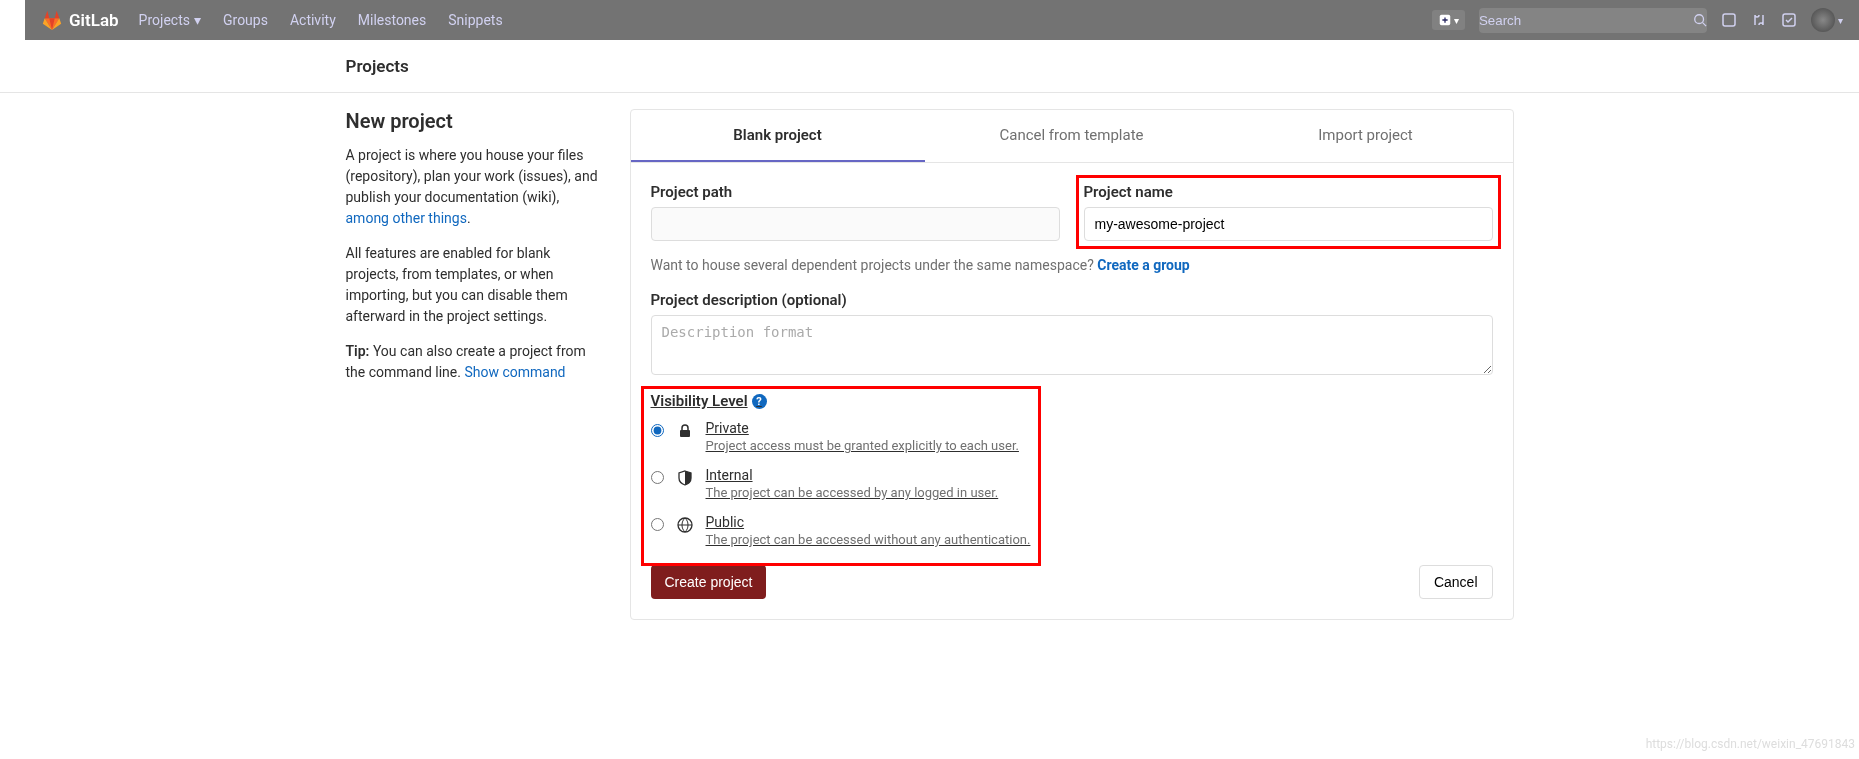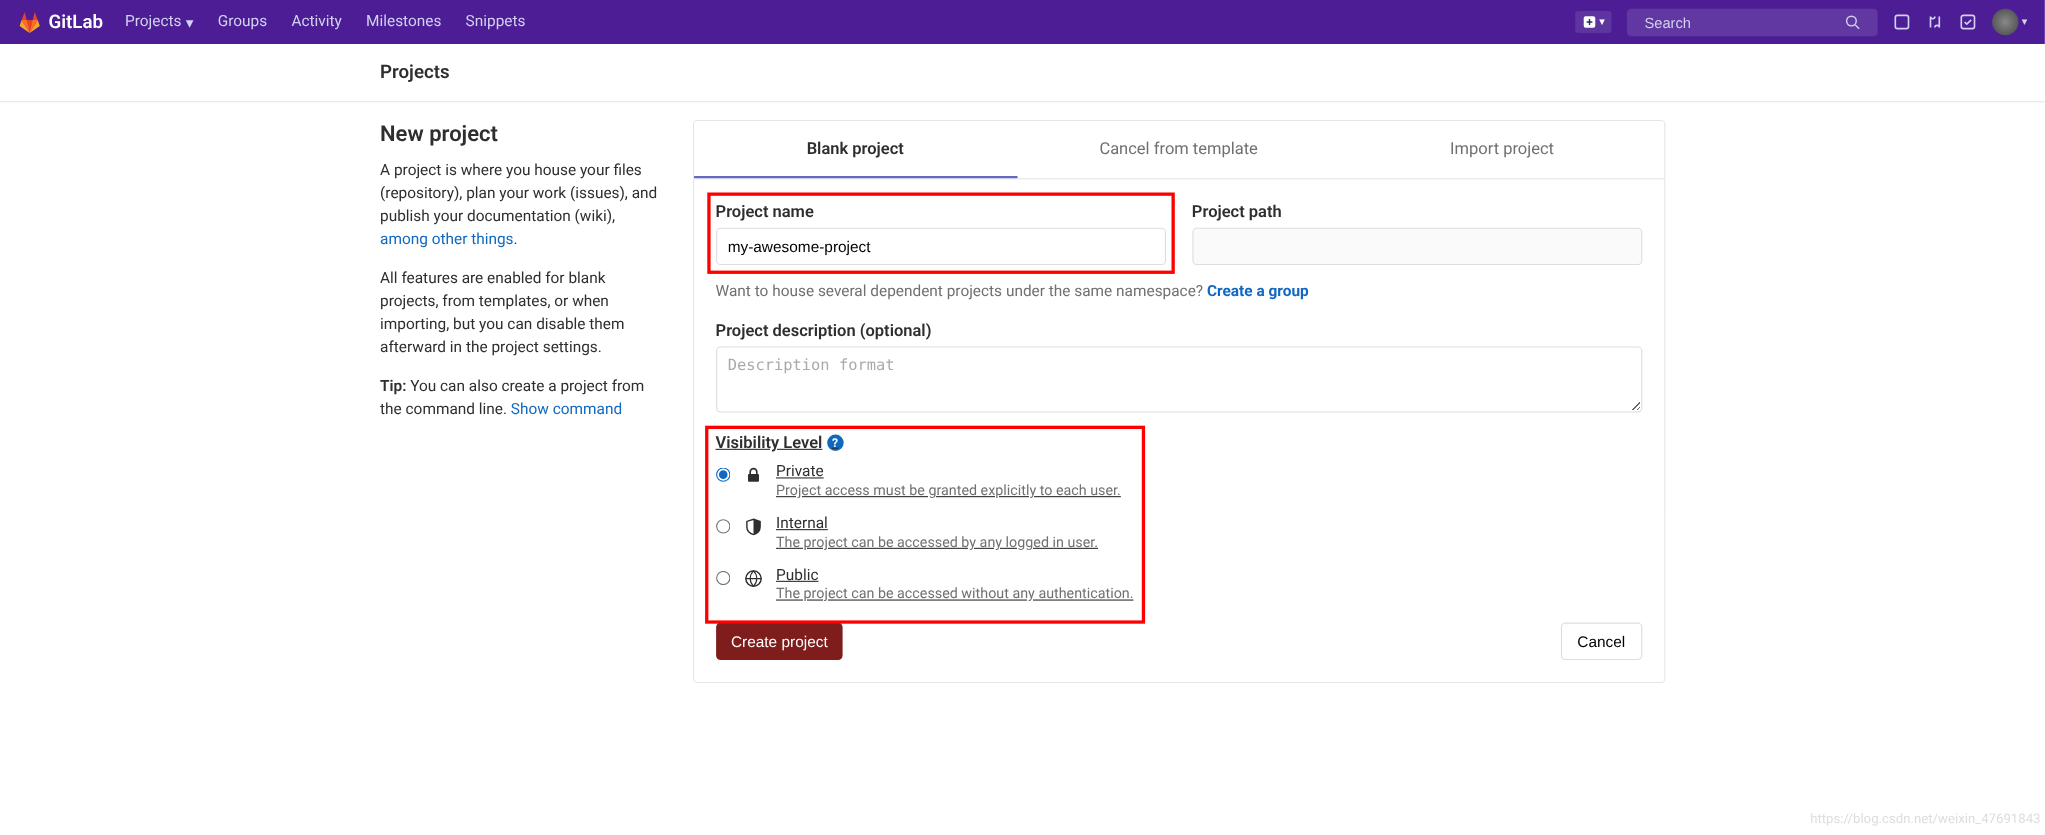--- a/index.html
+++ b/index.html
@@ -1,24 +1,24 @@
 <!DOCTYPE html>
 <html><head>
 <meta charset="utf-8">
 <style>
 * { box-sizing: border-box; margin: 0; padding: 0; }
 body { font-family: -apple-system, BlinkMacSystemFont, "Segoe UI", Roboto, sans-serif; font-size: 14px; color: #2e2e2e; background: #fff; }
-.navbar { background: #4c1d95; color: #fff; display: flex; align-items: center; height: 40px; padding: 0 16px; }
+.navbar { background: #737373; color: #fff; display: flex; align-items: center; height: 40px; padding: 0 16px; margin-left: 25px; }
 .logo { display: flex; align-items: center; font-weight: 600; font-size: 17px; margin-right: 20px; }
 .logo svg { margin-right: 6px; }
 .nav-links { display: flex; gap: 22px; flex-grow: 1; }
 .nav-link { color: #d1d1f0; font-size: 14px; cursor: pointer; display: flex; align-items: center; gap: 4px; }
 .nav-right { display: flex; align-items: center; gap: 14px; }
 .plus-btn { background: rgba(255,255,255,0.1); border-radius: 3px; padding: 3px 6px; display: flex; align-items: center; gap: 2px; cursor: pointer; }
-.search-box { background: rgba(255,255,255,0.12); border-radius: 4px; padding: 5px 16px; width: 228px; display: flex; align-items: center; justify-content: space-between; color: #d1d1f0; font-size: 14px; }
+.search-box { background: rgba(255,255,255,0.12); border-radius: 4px; padding: 5px 0; width: 228px; display: flex; align-items: center; justify-content: space-between; color: #d1d1f0; font-size: 14px; }
 .search-box input { background: transparent; border: none; color: #fff; outline: none; width: 150px; }
 .search-box input::placeholder { color: #d1d1f0; }
 .nav-icon { width: 16px; height: 16px; cursor: pointer; color: #d1d1f0; display: flex; align-items: center; }
 .avatar { width: 24px; height: 24px; border-radius: 50%; background: radial-gradient(circle, #888, #444); display: flex; align-items: center; gap: 3px; cursor: pointer; }
 .sub-header { border-bottom: 1px solid #e5e5e5; padding: 16px 0; }
 .sub-header-inner { max-width: 1200px; margin: 0 auto; padding: 0 16px; }
 .sub-header h3 { font-size: 17px; font-weight: 600; color: #2e2e2e; }
 .main-container { max-width: 1200px; margin: 0 auto; padding: 16px; display: flex; gap: 24px; }
 .sidebar { width: 260px; flex-shrink: 0; }
 .sidebar h2 { font-size: 20px; font-weight: 600; margin-bottom: 12px; }
@@ -137,28 +137,28 @@
   </div>
 
   <div class="content">
     <div class="tabs">
       <div class="tab active">Blank project</div>
       <div class="tab">Cancel from template</div>
       <div class="tab">Import project</div>
     </div>
     <div class="tab-content">
       <div class="form-row">
+        <div class="form-col">
+          <label>Project path</label>
+          <input type="text" value="" style="">
+        </div>
         <div class="form-col name-col">
           <div class="highlight-box-name" style="top:-8px;left:-8px;right:-8px;bottom:-8px;"></div>
           <label>Project name</label>
           <input type="text" class="white" value="my-awesome-project" style="">
-        </div>
-        <div class="form-col">
-          <label>Project path</label>
-          <input type="text" value="" style="">
         </div>
       </div>
       <div class="namespace-help">
         <span>Want to house several dependent projects under the same namespace? </span><a>Create a group</a>
       </div>
       <label class="desc-label">Project description (optional)</label>
       <textarea class="desc-textarea" placeholder="Description format" style=""></textarea>
 
       <div class="visibility-section">
         <div class="highlight-box-vis" style="top:-6px;left:-10px;width:400px;height:180px;"></div>

